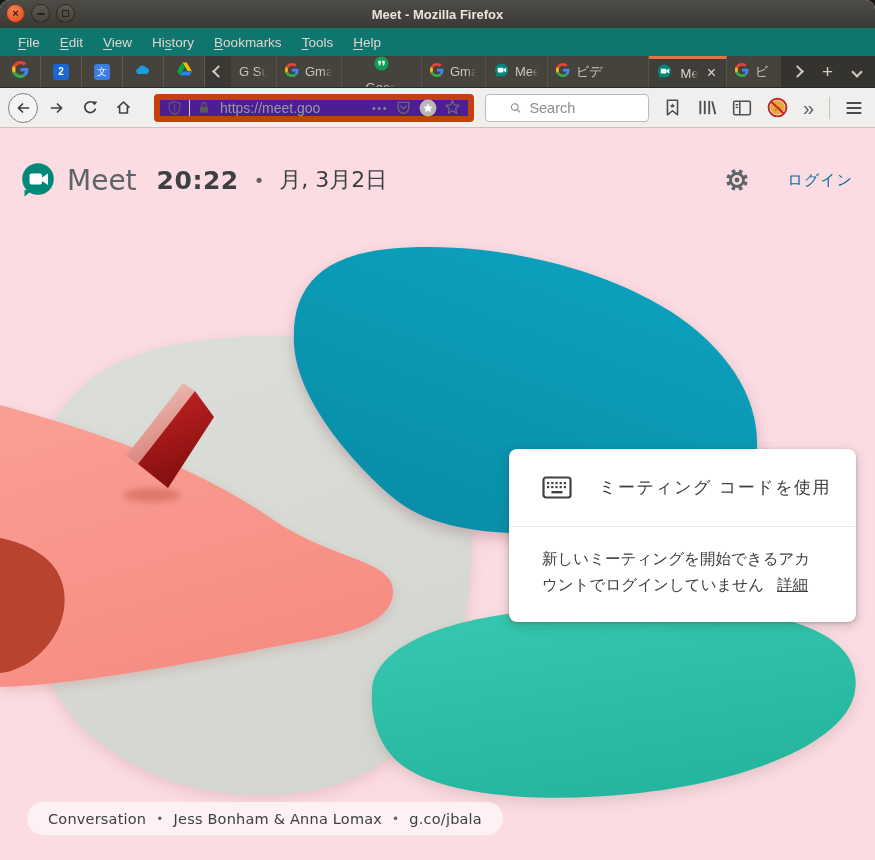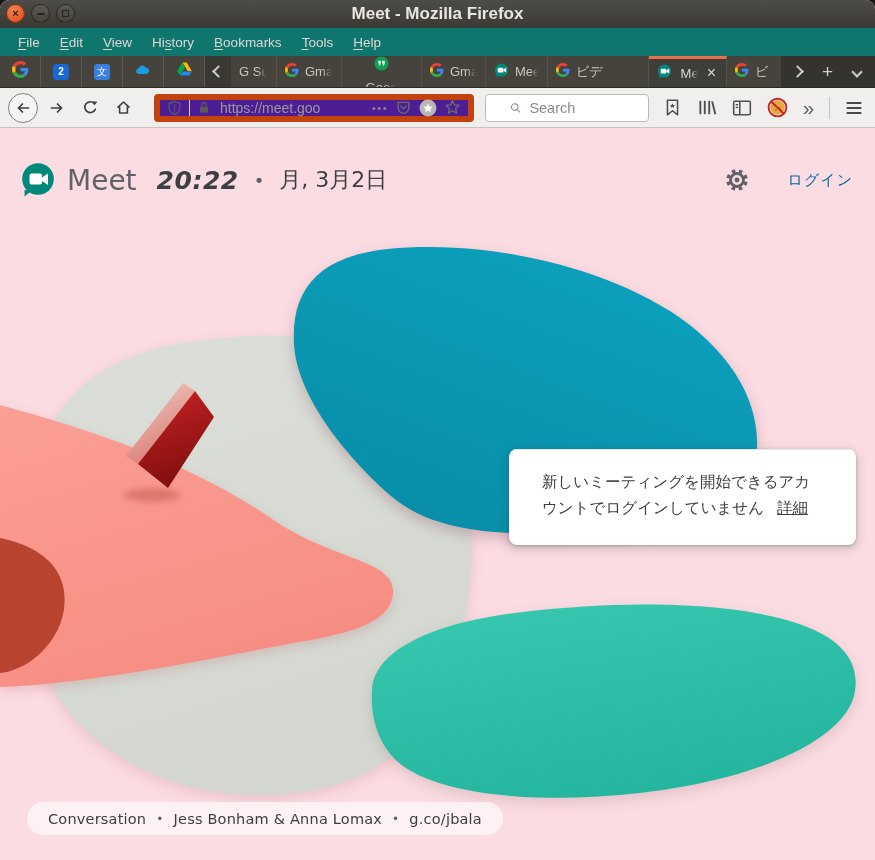--- a/index.html
+++ b/index.html
@@ -7,21 +7,21 @@
           font-family:"Liberation Sans",sans-serif;background:#FBDCE2;}
   
   .titlebar{height:28px;background:linear-gradient(#4e4c46,#3b3934);display:flex;align-items:center;position:relative;}
   .win-controls{position:absolute;left:6px;top:4px;display:flex;gap:6px;}
   .win-btn{width:19px;height:19px;border-radius:50%;box-sizing:border-box;border:1px solid rgba(0,0,0,.45);
            display:flex;align-items:center;justify-content:center;font-size:11px;line-height:1;}
   .win-close{background:radial-gradient(circle at 35% 30%,#f08357,#df4615);color:#43190a;font-weight:bold;}
   .win-min,.win-max{background:linear-gradient(#5c5951,#454239);color:#26241f;}
   .win-min .bar{width:8px;height:2px;background:#26241f;border-radius:1px;}
   .win-max .box{width:7px;height:7px;border:1.5px solid #26241f;box-sizing:border-box;}
-  .win-title{flex:1;text-align:center;color:#e9e5df;font-weight:bold;font-size:17px;}
+  .win-title{flex:1;text-align:center;color:#e9e5df;font-weight:bold;font-size:13px;}
   
   .menubar{height:28px;background:#0f766e;display:flex;align-items:center;padding-left:8px;}
   .menu-item{color:#dcd8d1;font-size:13.5px;padding:0 10px;cursor:default;}
   .menu-item u{text-decoration:underline;text-underline-offset:2px;}
   
   .tabstrip{height:31px;background:#45433c;display:flex;align-items:stretch;border-bottom:1px solid #2a2925;}
   .pinned{width:40px;display:flex;align-items:center;justify-content:center;border-right:1px solid #5b5850;}
   .tscroll{width:26px;display:flex;align-items:center;justify-content:center;background:#3a3832;}
   .tab{display:flex;align-items:center;gap:6px;padding:0 8px;border-right:1px solid #55524a;
        color:#c9c6bf;font-size:13px;white-space:nowrap;overflow:hidden;box-sizing:border-box;position:relative;}
@@ -53,21 +53,21 @@
   .search-input::placeholder{color:#8b8b8b;}
   .nav-right{margin-left:auto;display:flex;align-items:center;gap:15px;padding-right:4px;}
   .nav-right .vsep{width:1px;height:22px;background:#c6c3c0;}
   .overflow-icon{font-size:20px;color:#5c5c5c;line-height:1;}
   
   .content{position:relative;width:875px;height:732px;background:#FBDCE2;overflow:hidden;
            font-family:"DejaVu Sans","Liberation Sans",sans-serif;}
   .artwork{position:absolute;inset:0;z-index:1;}
   .meet-header{position:absolute;top:32px;left:20px;right:22px;height:40px;display:flex;align-items:center;z-index:4;}
   .app-name{font-size:28px;color:#5f6368;margin-left:11px;}
-  .clock{font-size:25px;color:#3c4043;font-weight:600;margin-left:20px;letter-spacing:0.5px;font-style:italic;}
+  .clock{font-size:25px;color:#3c4043;font-weight:600;margin-left:20px;letter-spacing:0.5px;}
   .hdr-dot{font-size:18px;color:#5f6368;margin-left:15px;}
   .hdr-date{font-size:22px;color:#3c4043;margin-left:15px;}
   .header-right{margin-left:auto;display:flex;align-items:center;gap:38px;}
   .login-label{font-size:15px;color:#0369a1;letter-spacing:1px;}
   .card{position:absolute;left:509px;top:321px;width:347px;z-index:5;background:#fff;border-radius:8px;
         box-shadow:0 1px 3px rgba(60,64,67,.3),0 3px 10px 2px rgba(60,64,67,.18);overflow:hidden;}
   .card-top{height:77px;display:flex;align-items:center;padding-left:33px;gap:27px;}
   .card-title{font-size:17px;color:#3c4043;letter-spacing:1.5px;}
   .card-divider{height:1px;background:#e6e8ea;}
   .card-bottom{padding:19px 33px 24px 33px;}
@@ -363,20 +363,39 @@
         <svg width="26" height="26" viewBox="0 0 24 24">
           <circle cx="12" cy="12" r="8" fill="none" stroke="#5f6368" stroke-width="4" stroke-dasharray="3.1 3.18" transform="rotate(11 12 12)"></circle>
           <circle cx="12" cy="12" r="6" fill="none" stroke="#5f6368" stroke-width="2.6"></circle>
           <circle cx="12" cy="12" r="2.3" fill="#5f6368"></circle>
         </svg>
         <span class="login-label">ログイン</span>
       </div>
     </div>
 
     <div class="card">
+      <div class="card-top">
+        <svg width="30" height="23" viewBox="0 0 30 23">
+          <rect x="1.5" y="1.5" width="27" height="20" rx="2.5" fill="none" stroke="#3c4043" stroke-width="2.2"></rect>
+          <g fill="#3c4043">
+            <rect x="5" y="6" width="2.2" height="2.2"></rect>
+              <rect x="9.2" y="6" width="2.2" height="2.2"></rect>
+              <rect x="13.4" y="6" width="2.2" height="2.2"></rect>
+              <rect x="17.6" y="6" width="2.2" height="2.2"></rect>
+              <rect x="21.8" y="6" width="2.2" height="2.2"></rect>
+            <rect x="5" y="10" width="2.2" height="2.2"></rect>
+              <rect x="9.2" y="10" width="2.2" height="2.2"></rect>
+              <rect x="13.4" y="10" width="2.2" height="2.2"></rect>
+              <rect x="17.6" y="10" width="2.2" height="2.2"></rect>
+              <rect x="21.8" y="10" width="2.2" height="2.2"></rect>
+            <rect x="9.5" y="15" width="11" height="2.4"></rect>
+          </g>
+        </svg>
+        <span class="card-title">ミーティング コードを使用</span>
+      </div>
       <div class="card-divider"></div>
       <div class="card-bottom">
         <span class="card-body"><span>新しいミーティングを開始できるアカウントでログインしていません</span><a class="details-link" href="#">詳細</a></span>
       </div>
     </div>
 
     <div class="caption">
       <span>Conversation</span>
       <span class="cap-dot">•</span>
       <span>Jess Bonham &amp; Anna Lomax</span>

